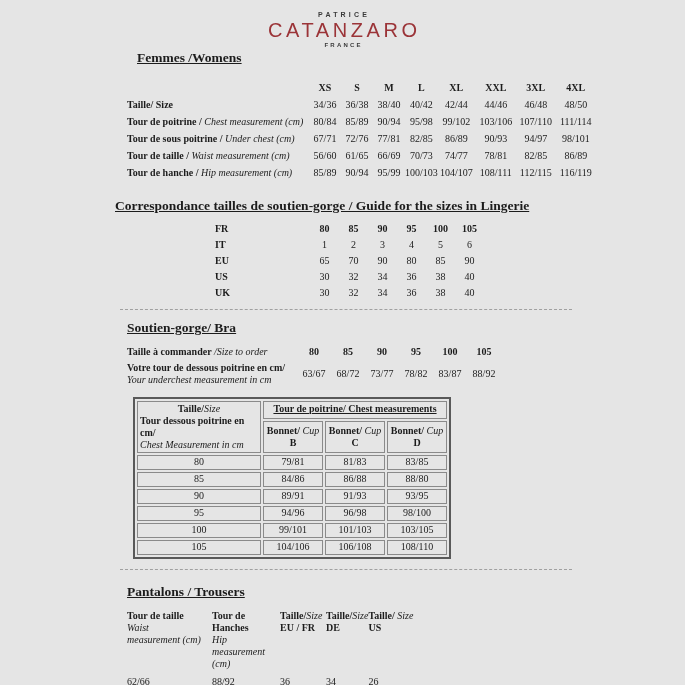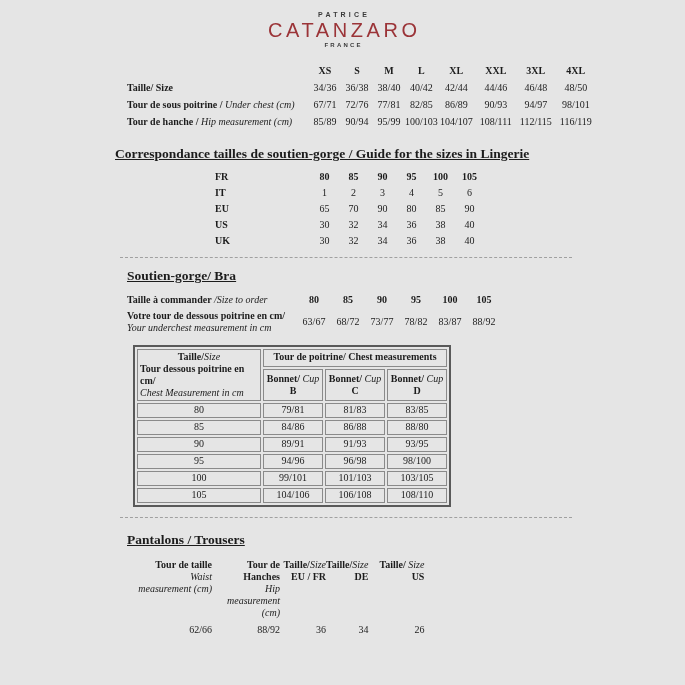--- a/index.html
+++ b/index.html
@@ -45,45 +45,46 @@
   .t-bra { margin-top:8px; }
   .t-bra td { text-align:center; width:34px; padding:2px 0;margin-left:22px; }
   .t-bra td:nth-child(1) { width:170px; text-align:left; }
   
   .t-brachart { margin:9px 0 0 6px; border-collapse:separate; border-spacing:2px; border:2px solid #595959; }
   .t-brachart td { border:1px solid #8a8a8a; text-align:center; padding:1px 2px; }
   .t-brachart .sizehdr { width:124px; text-align:left; vertical-align:top; }
   .t-brachart .sizehdr .c { text-align:center; }
   .t-brachart .cupcol { width:60px; }
   .t-brachart .grouphdr { vertical-align:top; }
-  .t-brachart .u { }
+  .t-brachart .u { text-decoration:underline; }
   .t-brachart .data td { padding:0.5px 2px; }
   
   .t-trousers { margin-top:9px; }
-  .t-trousers td { text-align:right; vertical-align:top; padding:2px 0; }
+  .t-trousers td { text-align:left; vertical-align:top; padding:2px 0; }
   .t-trousers td:nth-child(1) { width:85px; }
   .t-trousers td:nth-child(2) { width:68px; }
   .t-trousers td:nth-child(3) { width:46px; }
   .t-trousers td:nth-child(4) { width:42px; }
   .t-trousers td:nth-child(5) { width:56px; }
   .t-trousers .data td { padding:3.5px 0; }
 </style>
 </head>
 <body>
 
 <div class="page">
 
   <div class="logo">
     <div class="logo-top">PATRICE</div>
     <div class="logo-main" style="color: rgb(155, 52, 56);">CATANZARO</div>
     <div class="logo-sub">FRANCE</div>
   </div>
 
   <div class="content">
 
+    <div class="h h-femmes">Femmes /Womens</div>
 
     <table class="t-femmes">
       <tbody>
           <tr>
         <td></td>
         <td class="b">XS</td>
         <td class="b">S</td>
         <td class="b">M</td>
         <td class="b">L</td>
         <td class="b">XL</td>
@@ -96,31 +97,53 @@
         <td>34/36</td>
         <td>36/38</td>
         <td>38/40</td>
         <td>40/42</td>
         <td>42/44</td>
         <td>44/46</td>
         <td>46/48</td>
         <td>48/50</td>
       </tr>
       <tr>
+        <td><span class="b">Tour de poitrine / </span><span class="i">Chest measurement (cm)</span></td>
+        <td>80/84</td>
+        <td>85/89</td>
+        <td>90/94</td>
+        <td>95/98</td>
+        <td>99/102</td>
+        <td>103/106</td>
+        <td>107/110</td>
+        <td>111/114</td>
+      </tr>
+      <tr>
         <td><span class="b">Tour de sous poitrine / </span><span class="i">Under chest (cm)</span></td>
         <td>67/71</td>
         <td>72/76</td>
         <td>77/81</td>
         <td>82/85</td>
         <td>86/89</td>
         <td>90/93</td>
         <td>94/97</td>
         <td>98/101</td>
       </tr>
       <tr>
+        <td><span class="b">Tour de taille / </span><span class="i">Waist measurement (cm)</span></td>
+        <td>56/60</td>
+        <td>61/65</td>
+        <td>66/69</td>
+        <td>70/73</td>
+        <td>74/77</td>
+        <td>78/81</td>
+        <td>82/85</td>
+        <td>86/89</td>
+      </tr>
+      <tr>
         <td><span class="b">Tour de hanche / </span><span class="i">Hip measurement (cm)</span></td>
         <td>85/89</td>
         <td>90/94</td>
         <td>95/99</td>
         <td>100/103</td>
         <td>104/107</td>
         <td>108/111</td>
         <td>112/115</td>
         <td>116/119</td>
       </tr>

